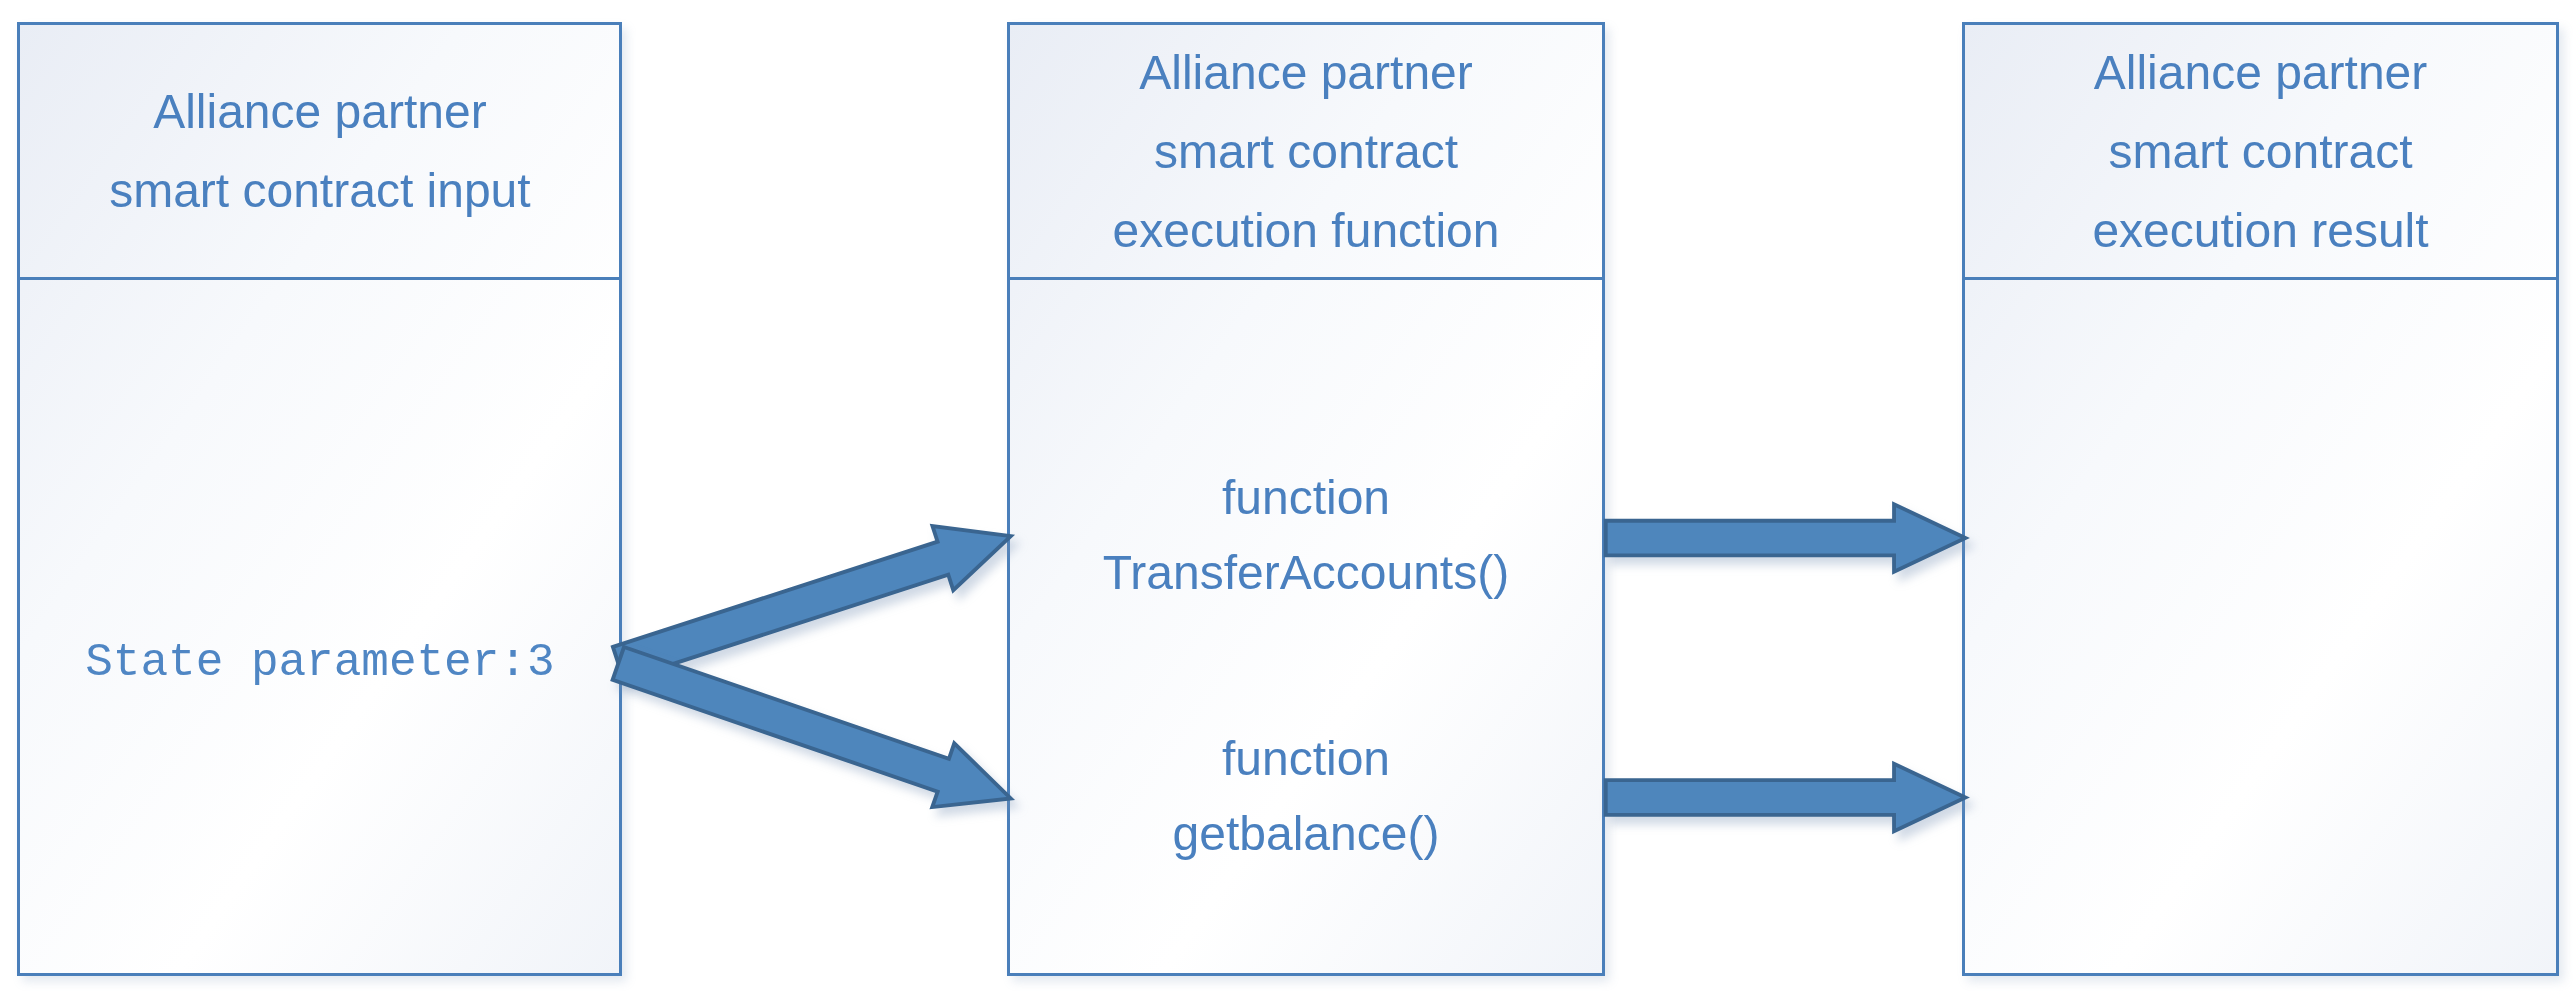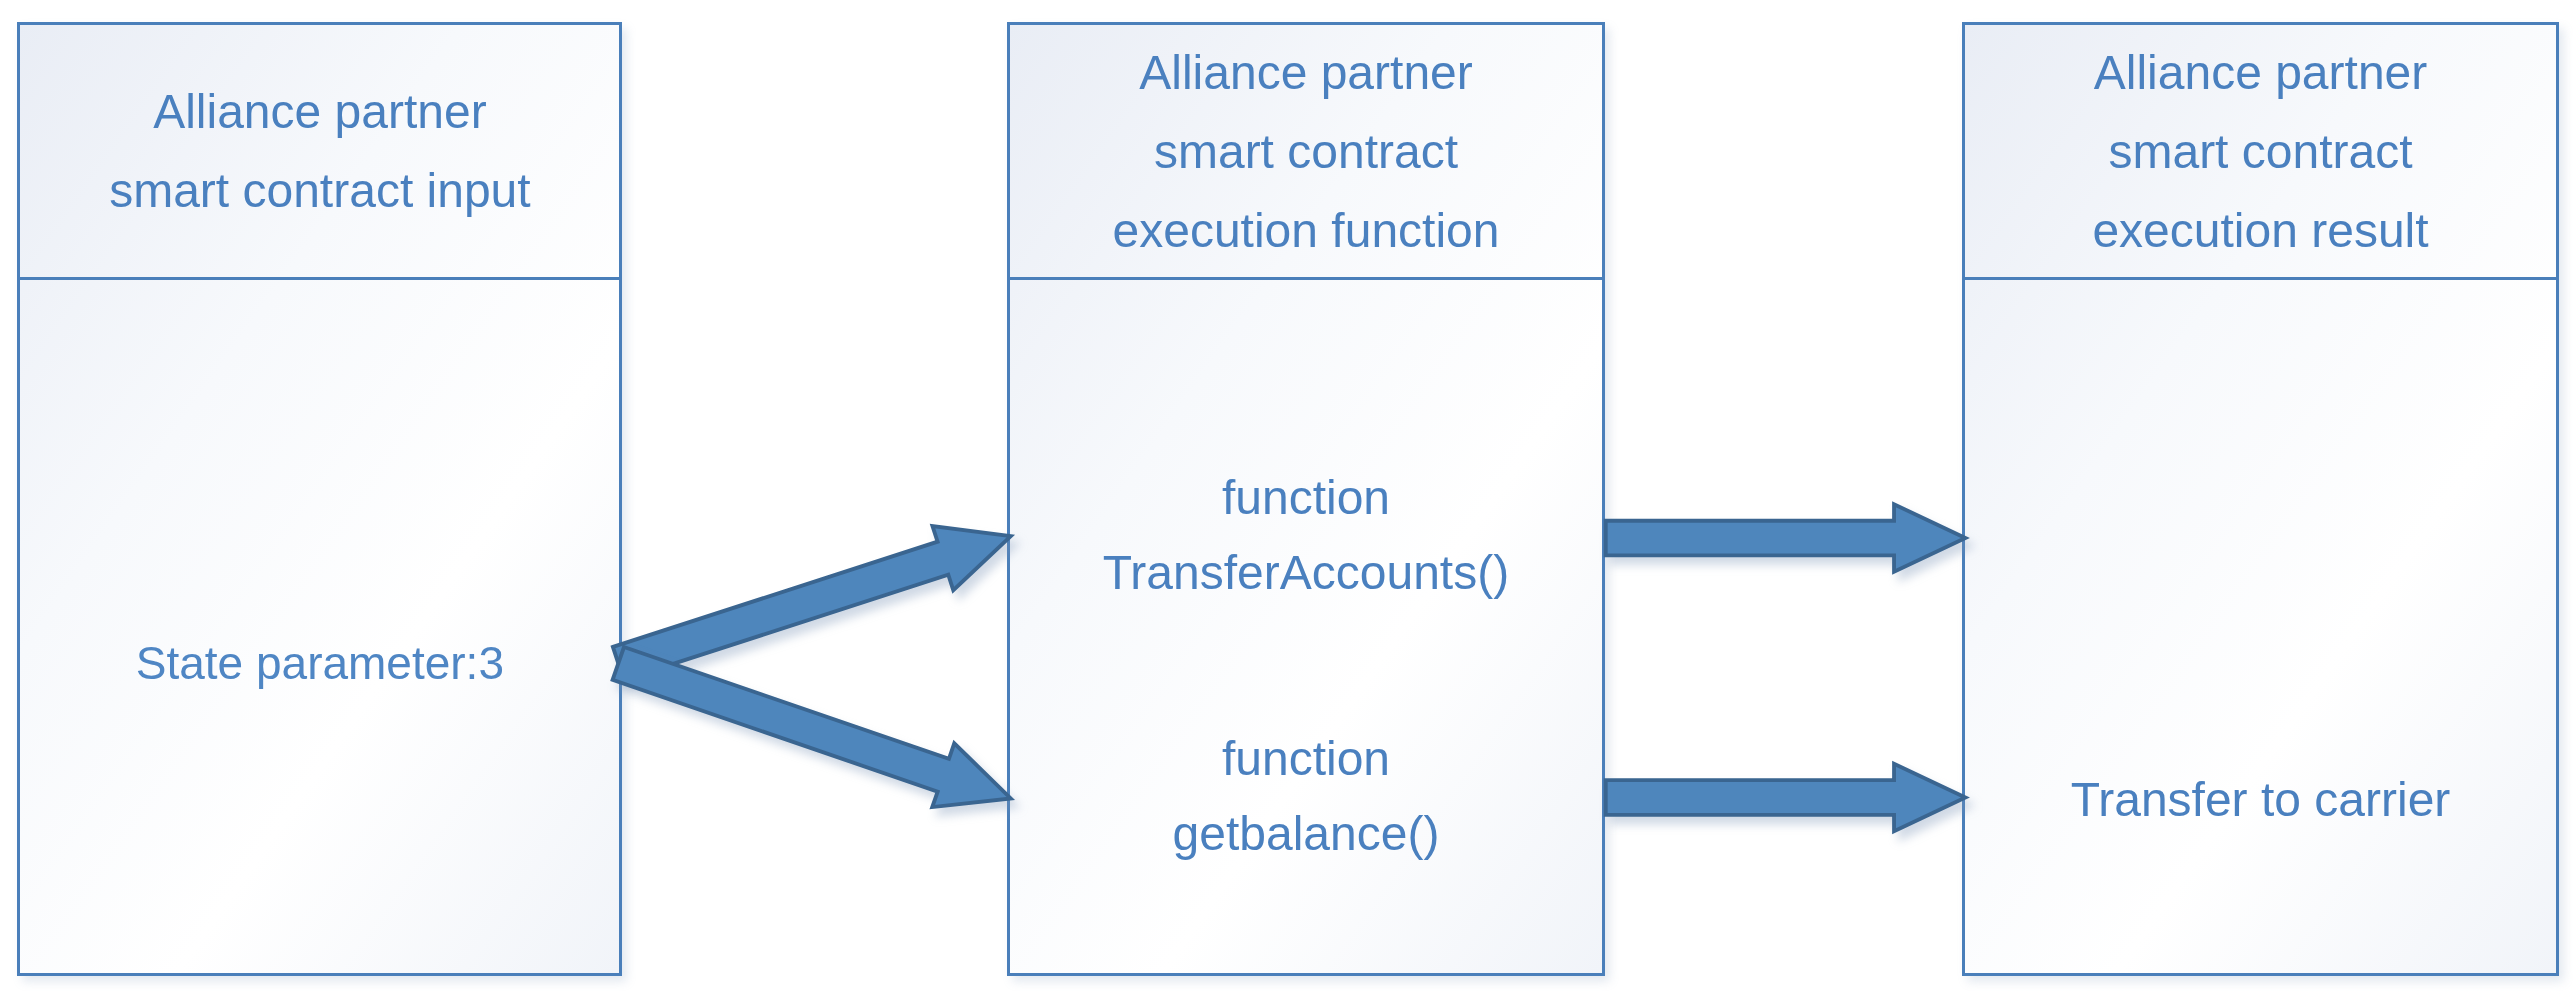--- a/index.html
+++ b/index.html
@@ -58,21 +58,21 @@
     left: 0;
     width: 100%;
     transform: translateY(-50%);
     text-align: center;
     white-space: pre-line;
     font-size: 48px;
     line-height: 75px;
     color: var(--text-color);
   }
   .serif-item {
-    font-family: Liberation Sans, sans-serif;
+    font-family: Liberation Mono, monospace;
     font-size: 46px;
     color: var(--serif-text-color);
   }
   
   .pos-state    { top: 383px; }
   .pos-fn1      { top: 255px; }
   .pos-fn2      { top: 516px; }
   .pos-result1  { top: 256px; }
   .pos-result2  { top: 519px; }
 
@@ -116,21 +116,20 @@
     </div>
   </div>
 
   <div class="panel panel-result">
     <div class="panel-header">
       <div class="panel-title">Alliance partner
 smart contract
 execution result</div>
     </div>
     <div class="panel-body">
-      <div class="body-item pos-result2">Transfer to carrier</div>
     </div>
   </div>
 
   <svg class="arrows" viewBox="0 0 2671 1036">
     <polygon points="635.4,670.9 972.1,561.7 966.8,545.5 1048.0,556.0 988.4,612.1 983.2,596.0 646.6,705.1" fill="#4e86bc" stroke="#3a6590" stroke-width="4" stroke-linejoin="miter"></polygon>
     <polygon points="646.9,671.0 983.9,786.9 989.4,770.8 1048.0,828.0 966.6,837.0 972.2,821.0 635.1,705.0" fill="#4e86bc" stroke="#3a6590" stroke-width="4" stroke-linejoin="miter"></polygon>
     <polygon points="1665.0,540.0 1964.0,540.0 1964.0,523.0 2038.0,558.0 1964.0,593.0 1964.0,576.0 1665.0,576.0" fill="#4e86bc" stroke="#3a6590" stroke-width="4" stroke-linejoin="miter"></polygon>
     <polygon points="1665.0,809.0 1964.0,809.0 1964.0,792.0 2038.0,827.0 1964.0,862.0 1964.0,845.0 1665.0,845.0" fill="#4e86bc" stroke="#3a6590" stroke-width="4" stroke-linejoin="miter"></polygon>
   </svg>
 

